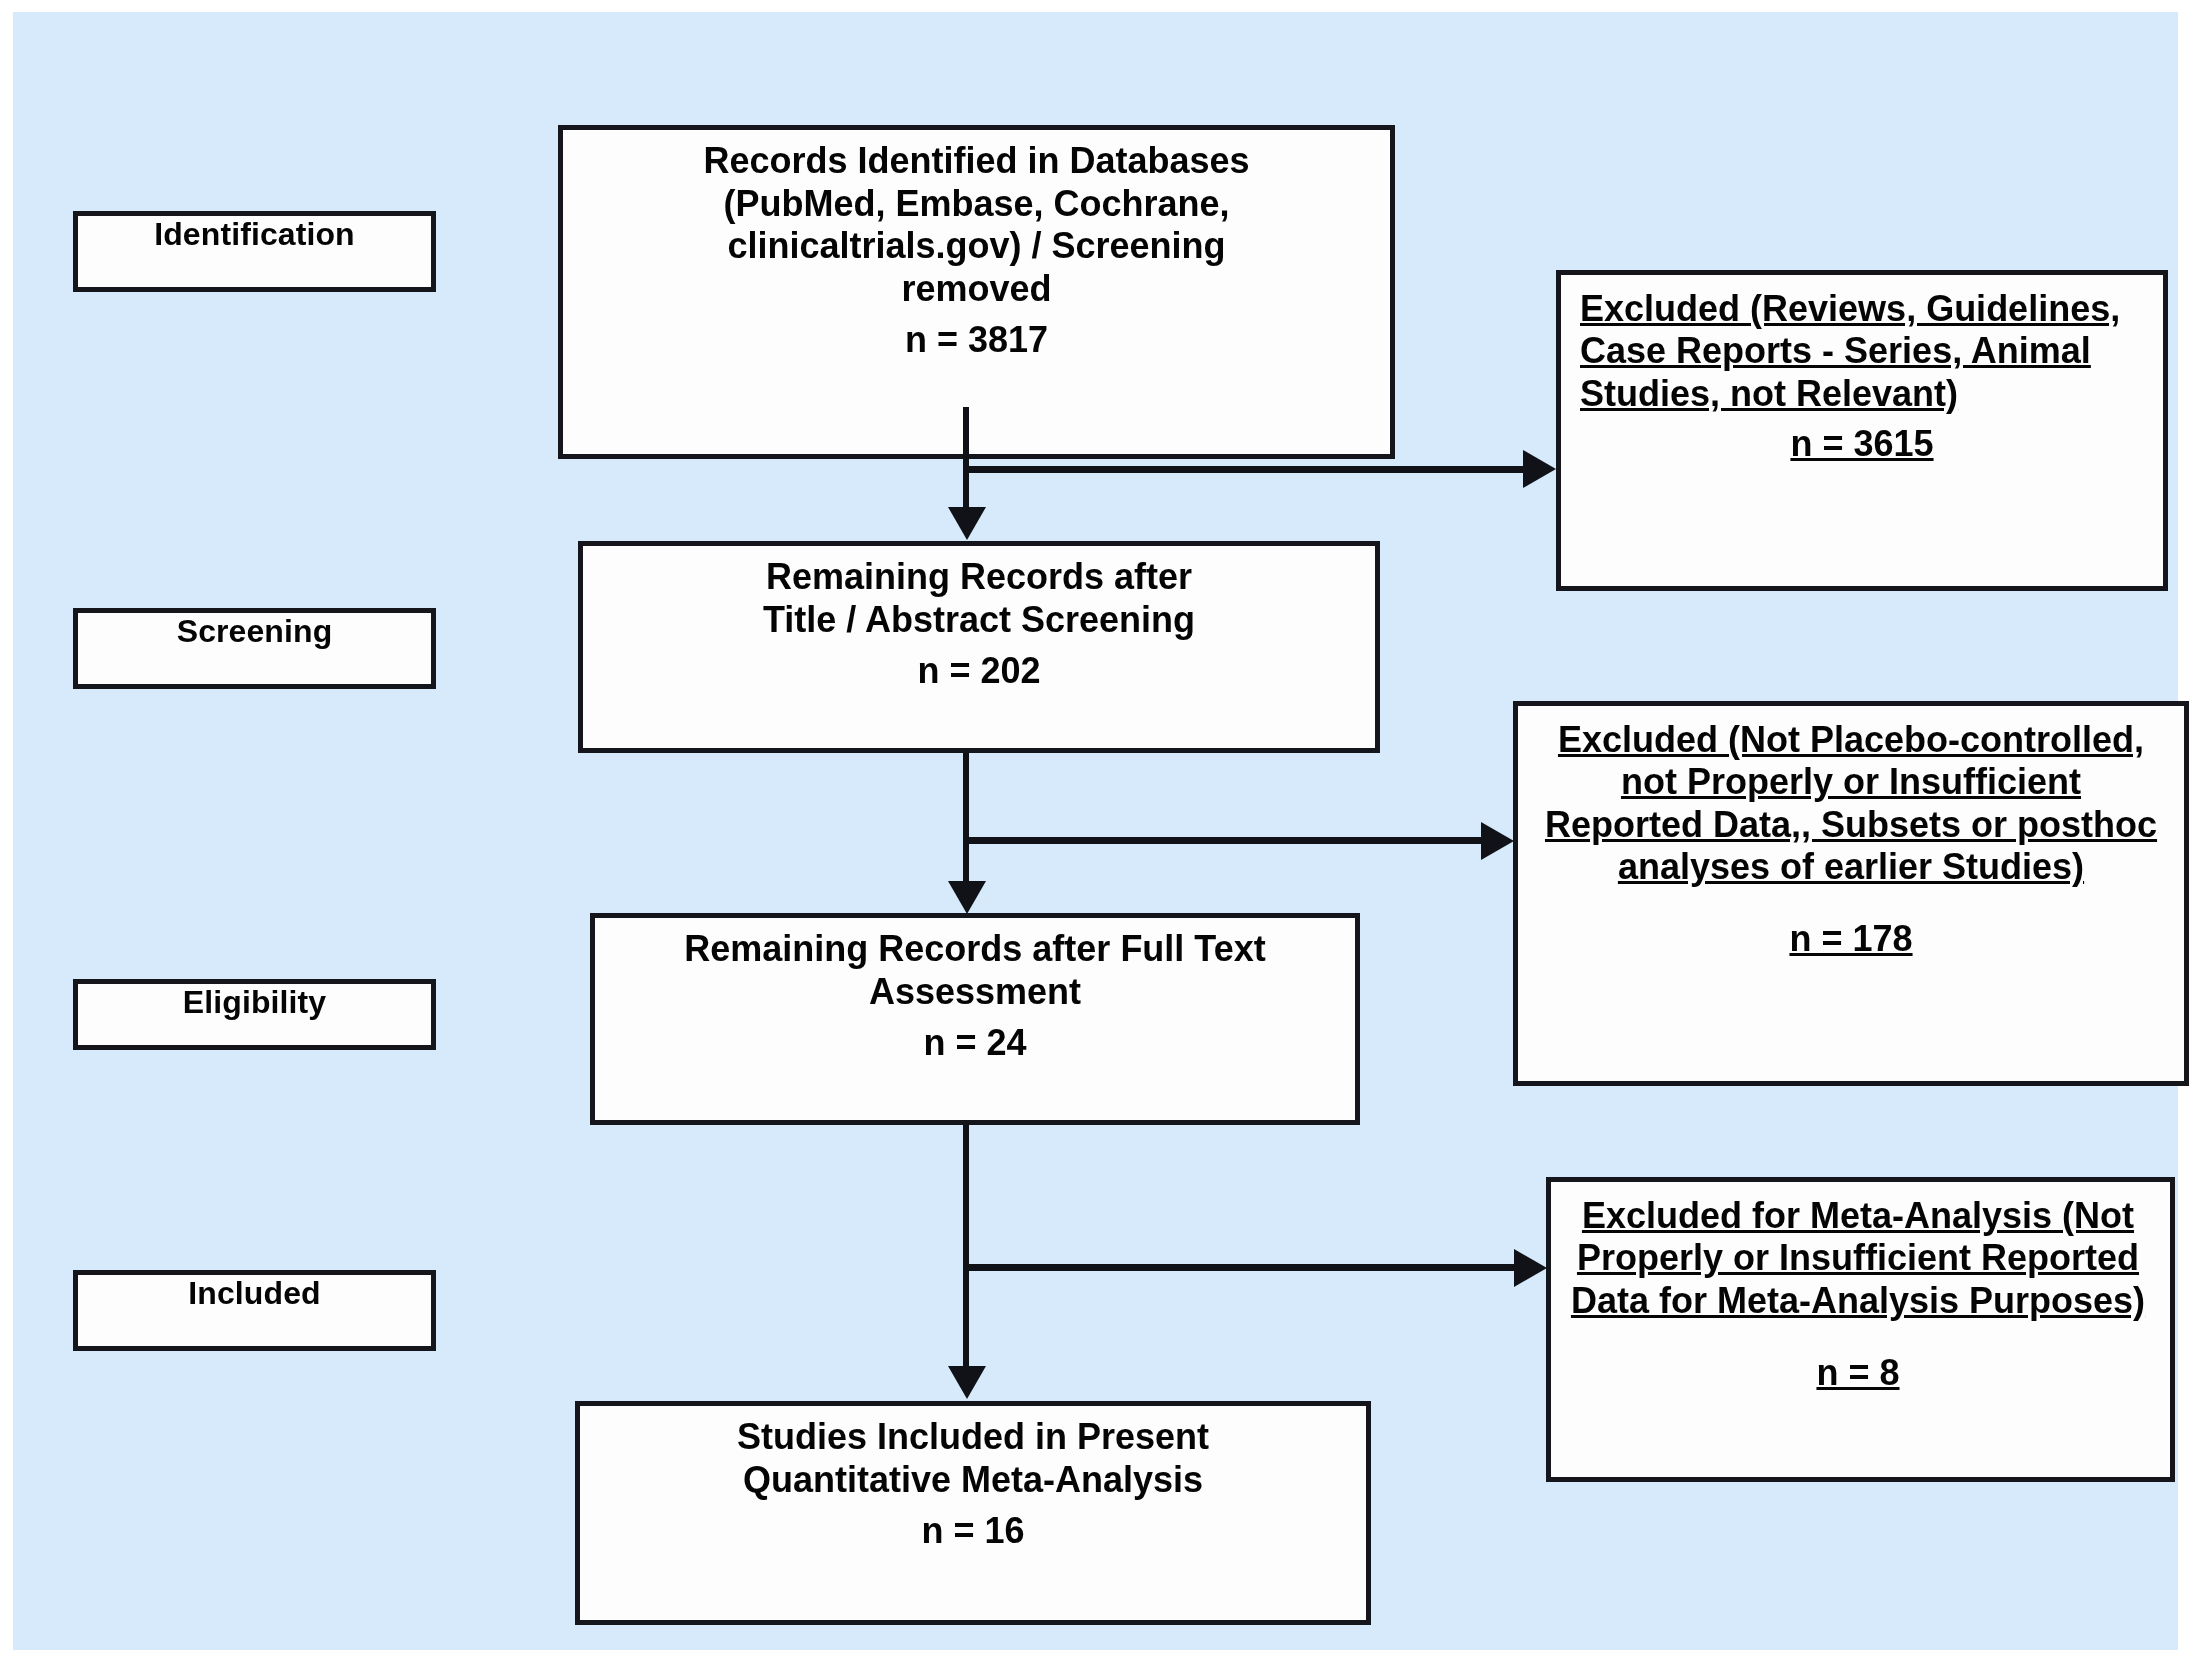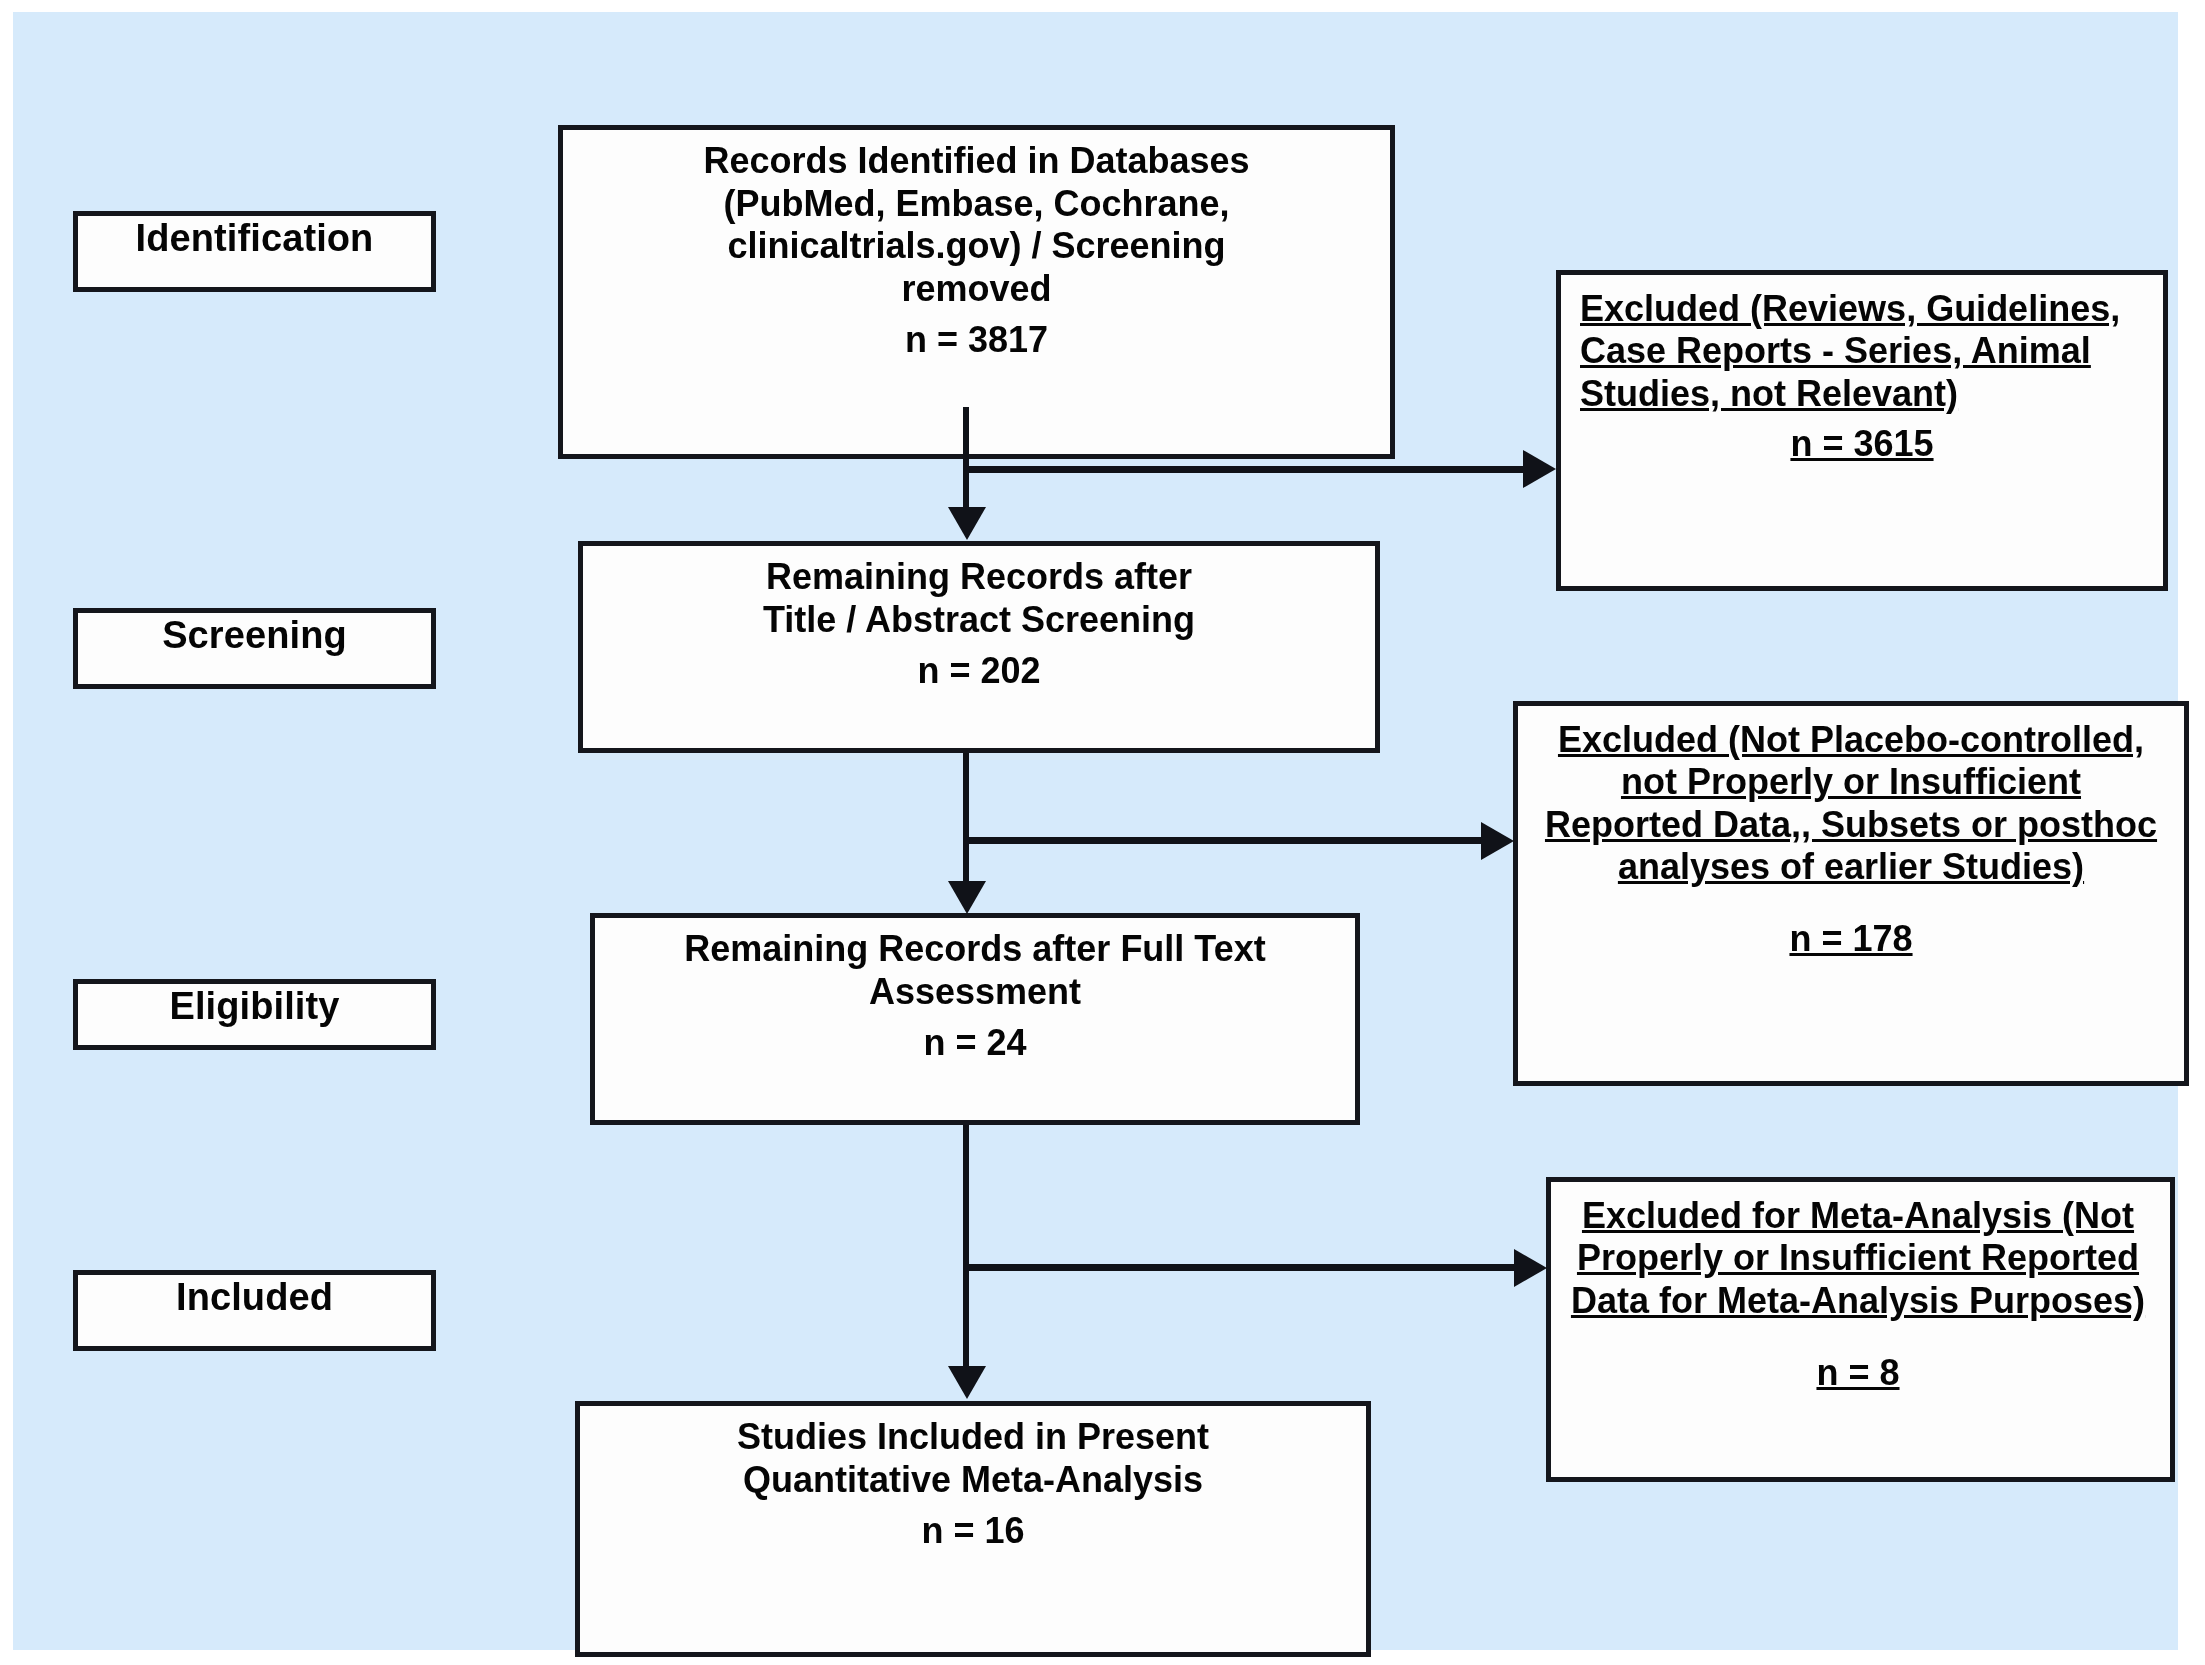--- a/index.html
+++ b/index.html
@@ -31,21 +31,21 @@
     background: #fdfdfd;
     border: 5.1px solid #14161c;
     display: flex;
     flex-direction: column;
     align-items: center;
     color: #050505;
     font-weight: bold;
     line-height: 1.18;
   }
   .stage-label {
-    font-size: 38px;
+    font-size: 32px;
     letter-spacing: 0.1px;
     padding: 0 7.3px;
     text-align: center;
   }
   .flow-box {
     font-size: 36px;
     text-align: center;
     padding: 10.2px 16px;
   }
   .flow-box .line { display: block; white-space: nowrap; }
@@ -134,21 +134,21 @@
     <span class="line">Title / Abstract Screening</span>
     <span class="count">n = 202</span>
   </div>
 
   <div class="box flow-box" style="left:590px; top:913px; width:770px; height:212px;">
     <span class="line">Remaining Records after Full Text</span>
     <span class="line">Assessment</span>
     <span class="count">n = 24</span>
   </div>
 
-  <div class="box flow-box" style="left:575px; top:1401px; width:796px; height:256px;">
+  <div class="box flow-box" style="left:575px; top:1401px; width:796px; height:224px;">
     <span class="line">Studies Included in Present</span>
     <span class="line">Quantitative Meta-Analysis</span>
     <span class="count">n = 16</span>
   </div>
 
   <div class="box excl-box left-text" style="left:1556px; top:270px; width:612px; height:321px;">
     <span class="body">Excluded (Reviews, Guidelines, Case Reports - Series, Animal Studies, not Relevant)</span>
     <span class="count">n = 3615</span>
   </div>
 

